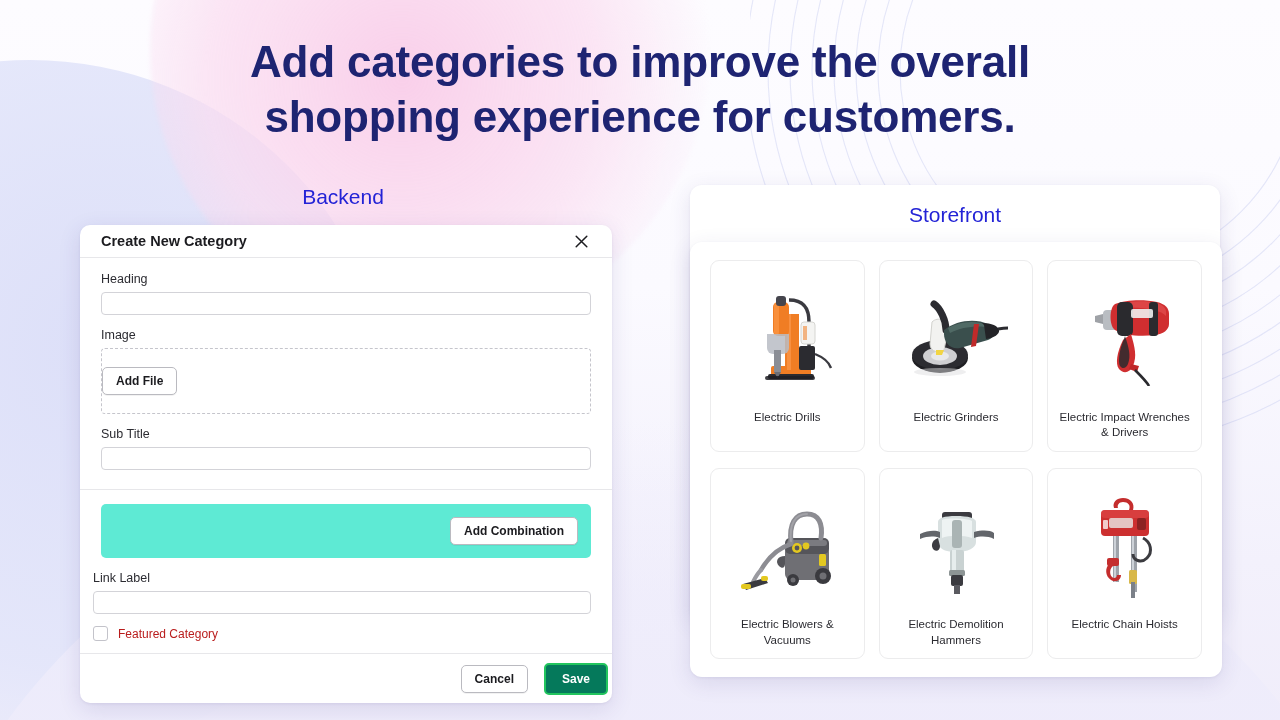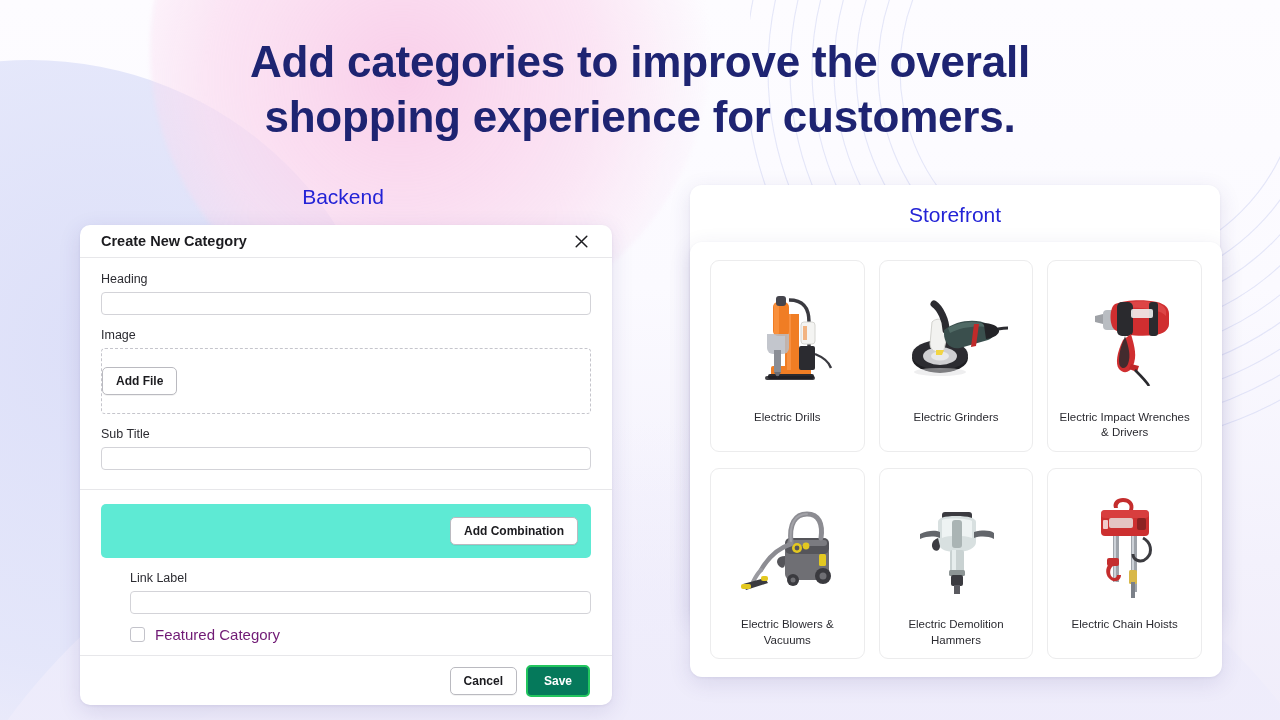--- a/index.html
+++ b/index.html
@@ -133,36 +133,36 @@
   .section-divider { border-top: 1px solid #e7e7ea; margin: 2px 0 0 0; }
 
   .combo-bar {
     margin: 14px 21px 0 21px;
     background: #5eead4;
     border-radius: 5px;
     height: 54px;
     display: flex; align-items: center; justify-content: flex-end;
     padding-right: 13px;
   }
-  .lower-body { padding: 13px 21px 12px 24px; margin-left: 26px; }
+  .lower-body { padding: 13px 21px 12px 13px; }
   .checkrow { display: flex; align-items: center; gap: 10px; margin-top: 12px; }
   .checkbox {
     width: 15px; height: 15px;
     border: 1px solid #c3c3ca;
     border-radius: 3px;
     background: #fff;
     cursor: pointer;
   }
-  .checkrow-label { font-size: 15px; color: #701a75; }
+  .checkrow-label { font-size: 12px; color: #b91c1c; }
 
   .modal-footer {
     border-top: 1px solid #e7e7ea;
     height: 50px;
-    display: flex; align-items: center; justify-content: flex-end; gap: 9px;
-    padding-right: 22px;
+    display: flex; align-items: center; justify-content: flex-end; gap: 16px;
+    padding-right: 4px;
   }
   .btn-primary {
     background: #05795b;
     border: 2px solid #22c55e;
     color: #fff;
     padding: 8px 16px;
   }
 
   
   .storefront {

